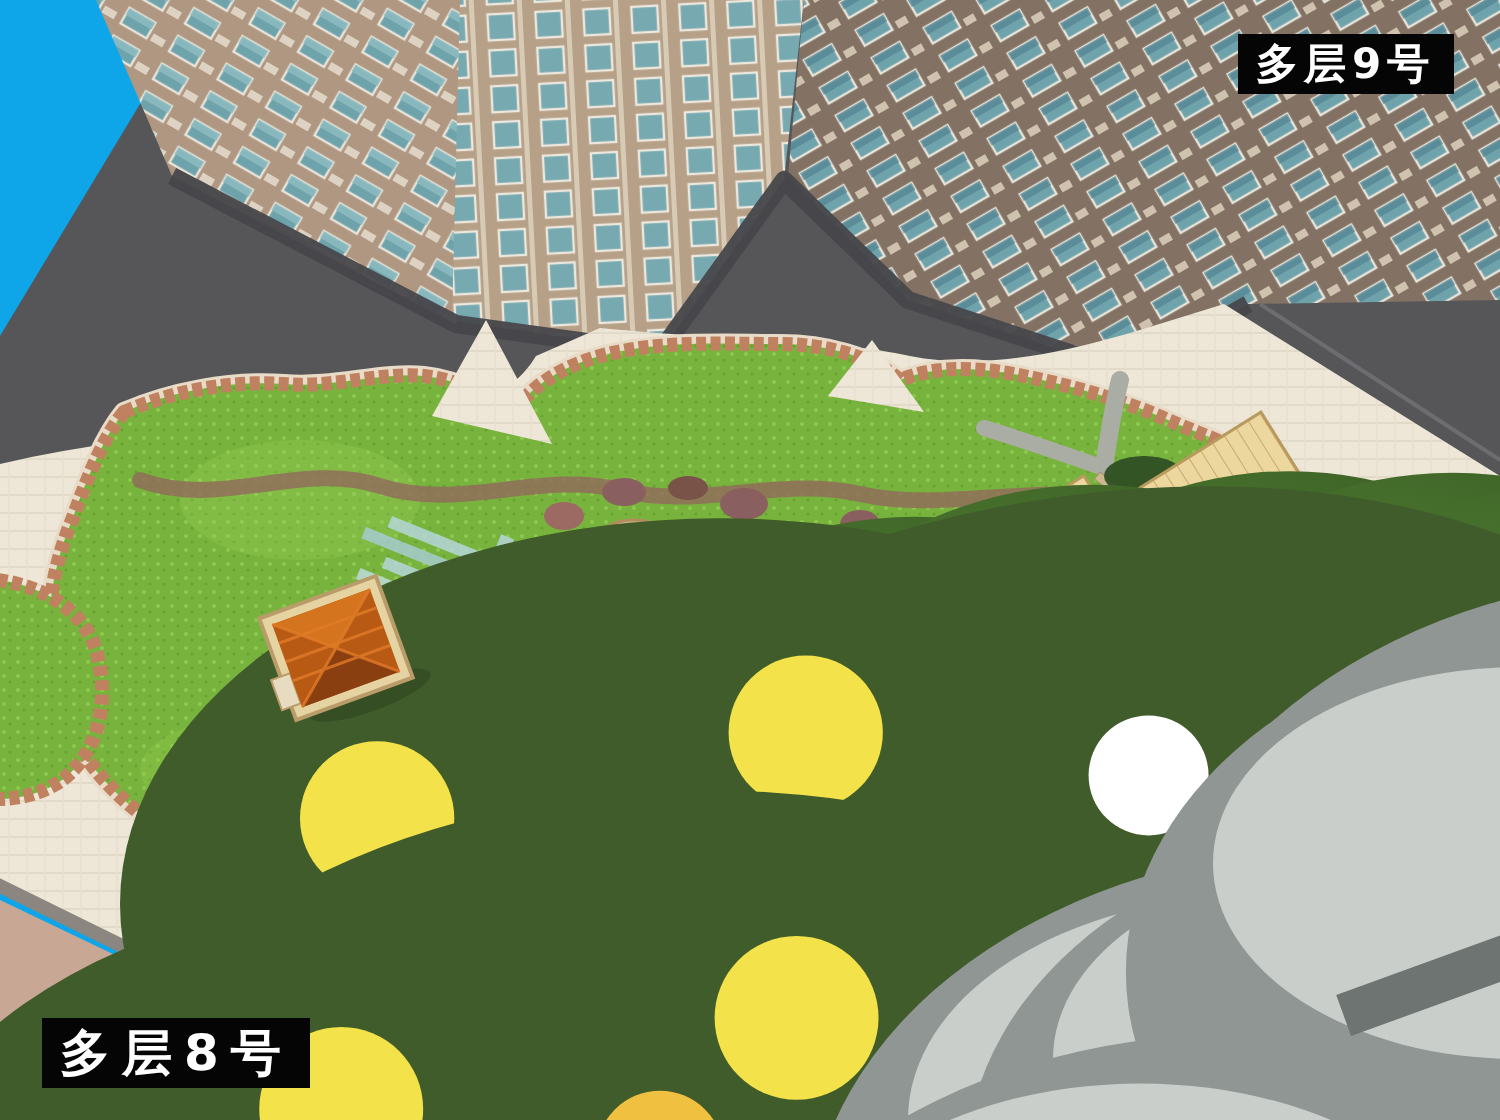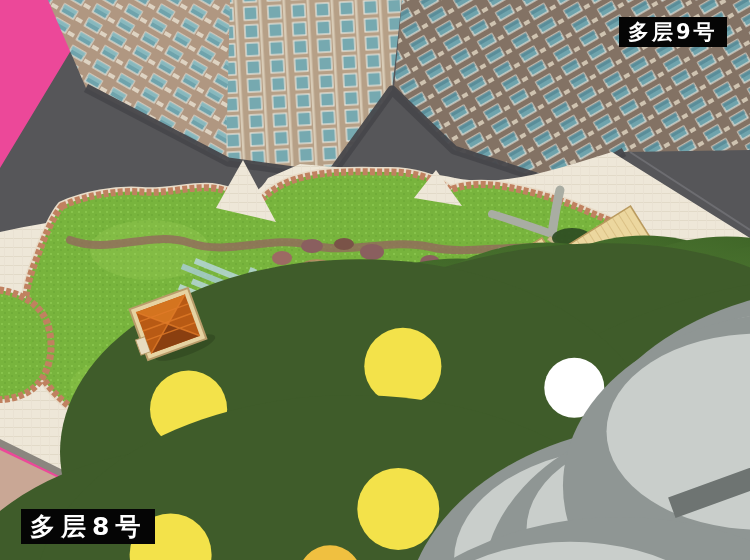--- a/index.html
+++ b/index.html
@@ -1,16 +1,16 @@
 <!DOCTYPE html>
 <html><head>
 <meta charset="utf-8">
 <style>
   html,body{margin:0;padding:0;background:#fff;}
-  .stage{position:relative;width:750px;height:560px;overflow:hidden;background:#ec4899;
+  .stage{position:relative;width:750px;height:560px;overflow:hidden;background:#0ea5e9;
          font-family:"DejaVu Sans", sans-serif;}
   .stage svg{position:absolute;left:0;top:0;}
   .plan-label{position:absolute;background:#050505;color:#fff;font-weight:bold;
               padding:2px 9px;white-space:nowrap;line-height:1.25;}
   .label-9{left:619px;top:17px;font-size:21px;letter-spacing:3px;}
   .label-8{left:21px;top:509px;font-size:25px;letter-spacing:6px;}
 </style>
 </head>
 <body>
 

